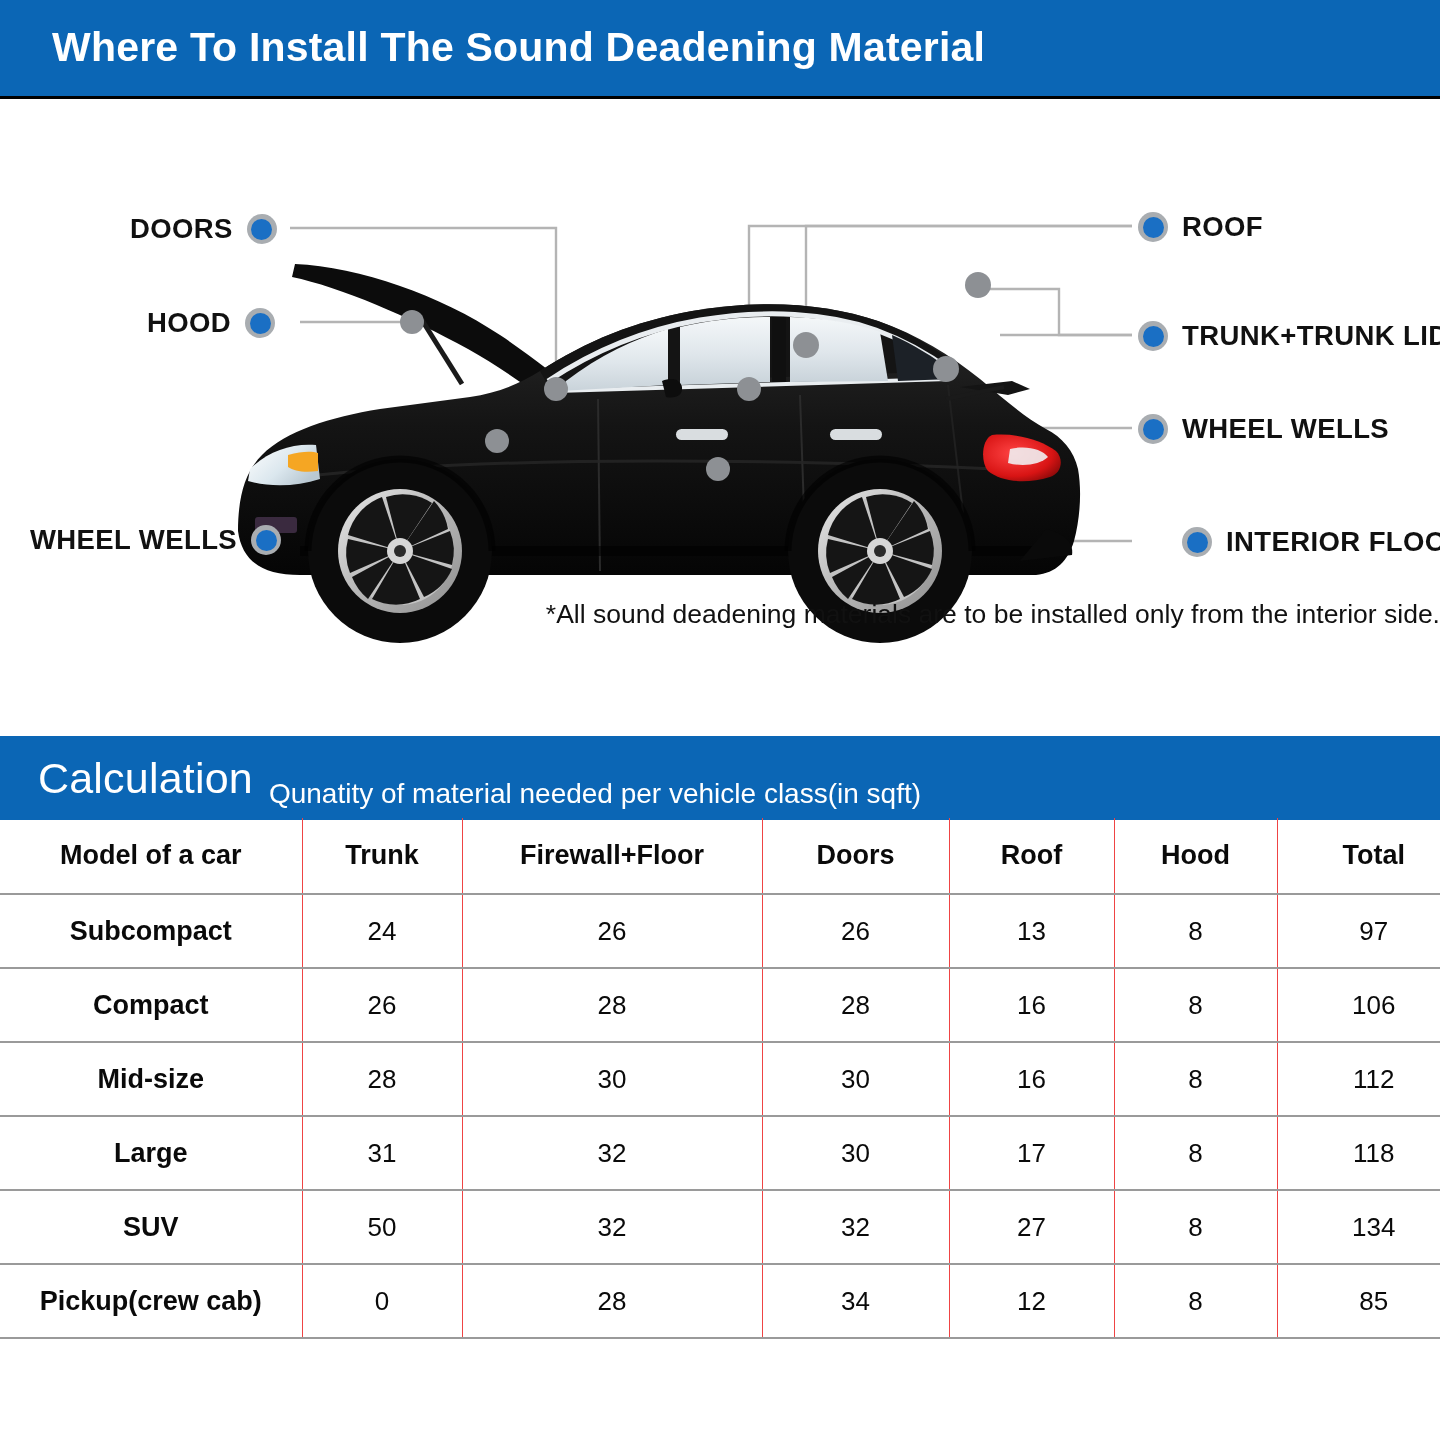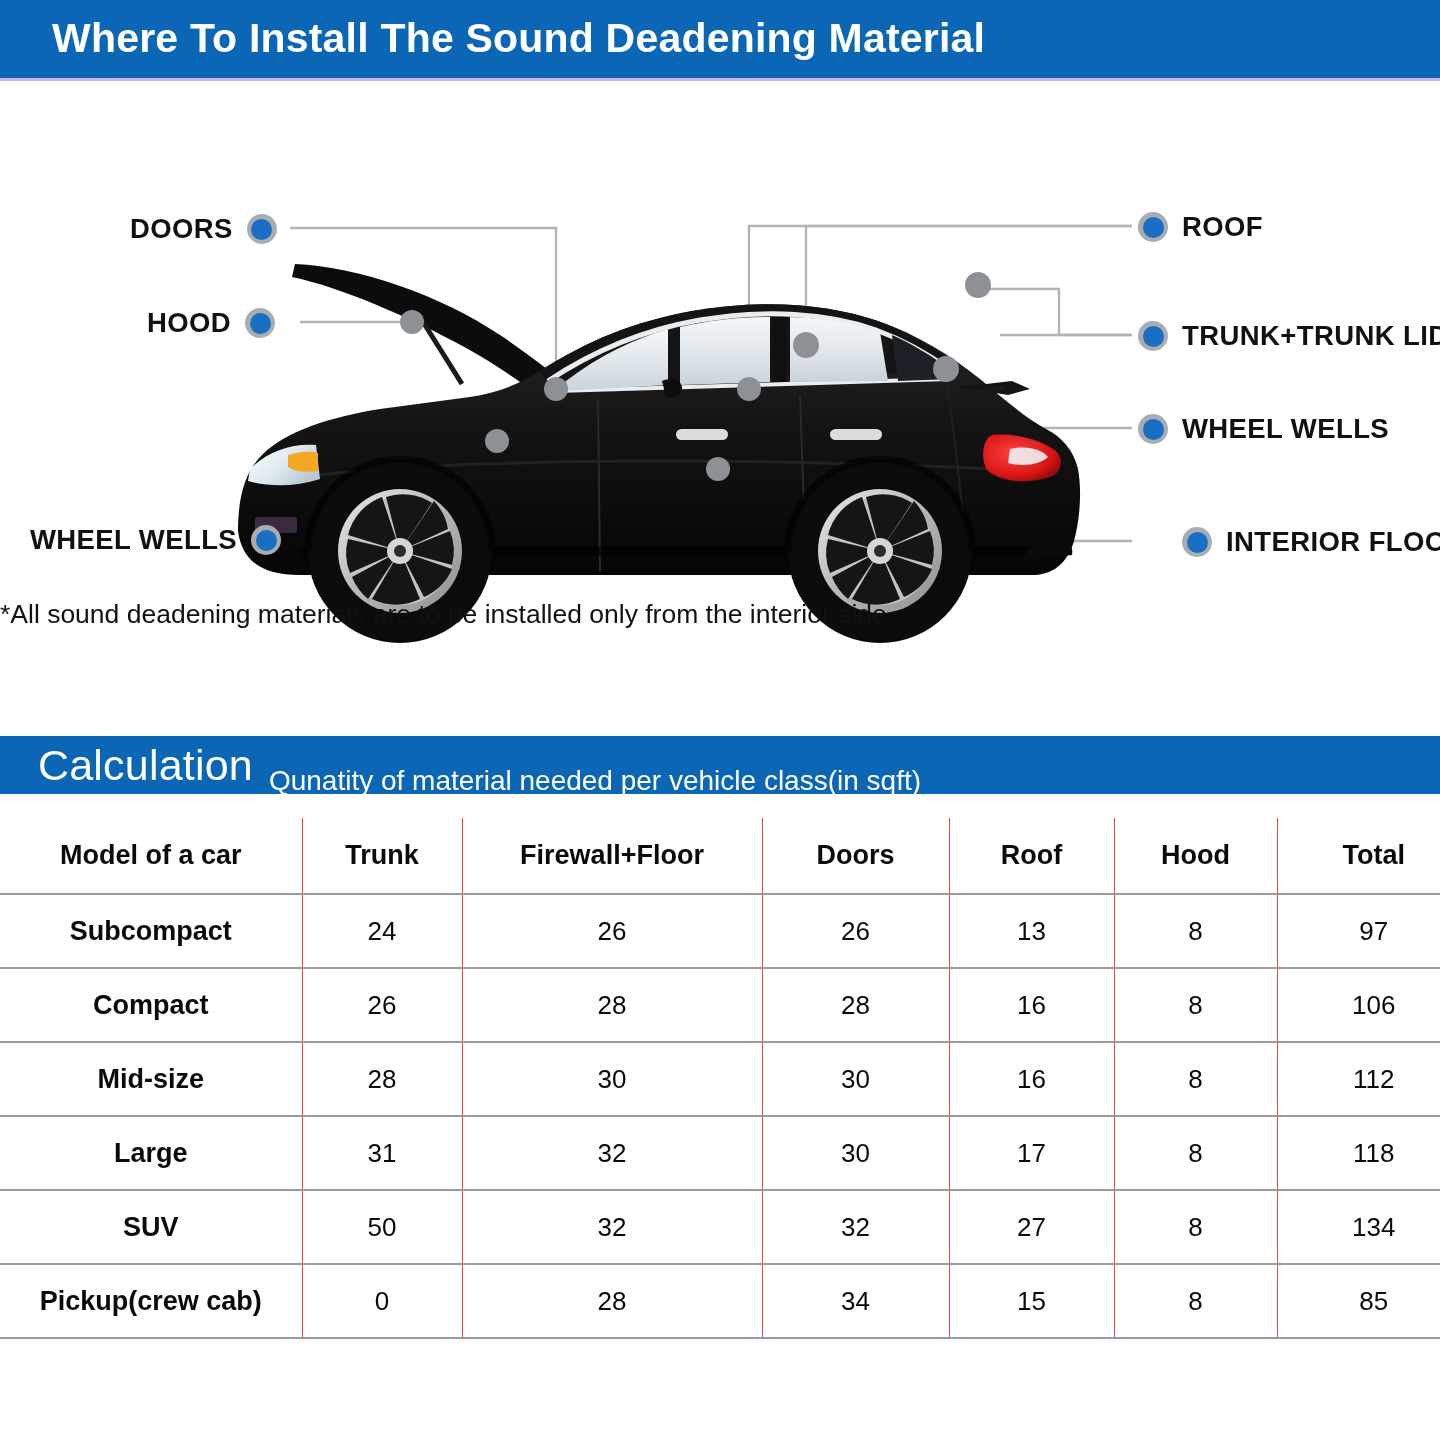--- a/index.html
+++ b/index.html
@@ -14,24 +14,24 @@
     font-family: "Liberation Sans", sans-serif;
     overflow: hidden;
     position: relative;
   }
 
   
   .top-banner {
     position: absolute;
     left: 0; top: 0;
     width: 1440px;
-    height: 81px;
+    height: 99px;
     background: #0B66B5;
     box-sizing: border-box;
-    border-bottom: 3px solid #c4b5fd;
+    border-bottom: 3px solid #000000;
   }
   .top-banner-title {
     position: absolute;
     left: 52px;
     top: 50%;
     transform: translateY(-52%);
     color: #ffffff;
     font-size: 41px;
     font-weight: bold;
     letter-spacing: 0.2px;
@@ -97,32 +97,32 @@
   .c-roof         { left: 1138px; top: 112px; }
   .c-trunk        { left: 1138px; top: 221px; }
   .c-wheelwells-r { left: 1138px; top: 314px; }
   .c-floor        { left: 1182px; top: 427px; }
 
   .footnote {
     position: absolute;
     left: 0;
     top: 500px;
     width: 1440px;
-    text-align: left;
+    text-align: right;
     font-size: 26.5px;
     color: #111111;
     font-family: "Liberation Sans", sans-serif;
   }
 
   
   .calc-banner {
     position: absolute;
     left: 0; top: 736px;
     width: 1440px;
-    height: 58px;
+    height: 84px;
     background: #0B66B5;
     display: flex;
     align-items: center;
     box-sizing: border-box;
     padding-left: 38px;
   }
   .calc-title {
     color: #ffffff;
     font-size: 43px;
     font-weight: normal;
@@ -486,18 +486,18 @@
       <td class="num">32</td>
       <td class="num">27</td>
       <td class="num">8</td>
       <td class="num">134</td>
     </tr>
     <tr>
       <td class="rowname">Pickup(crew cab)</td>
       <td class="num">0</td>
       <td class="num">28</td>
       <td class="num">34</td>
-      <td class="num">15</td>
+      <td class="num">12</td>
       <td class="num">8</td>
       <td class="num">85</td>
     </tr>
   </tbody>
 </table>
 
 </body></html>

